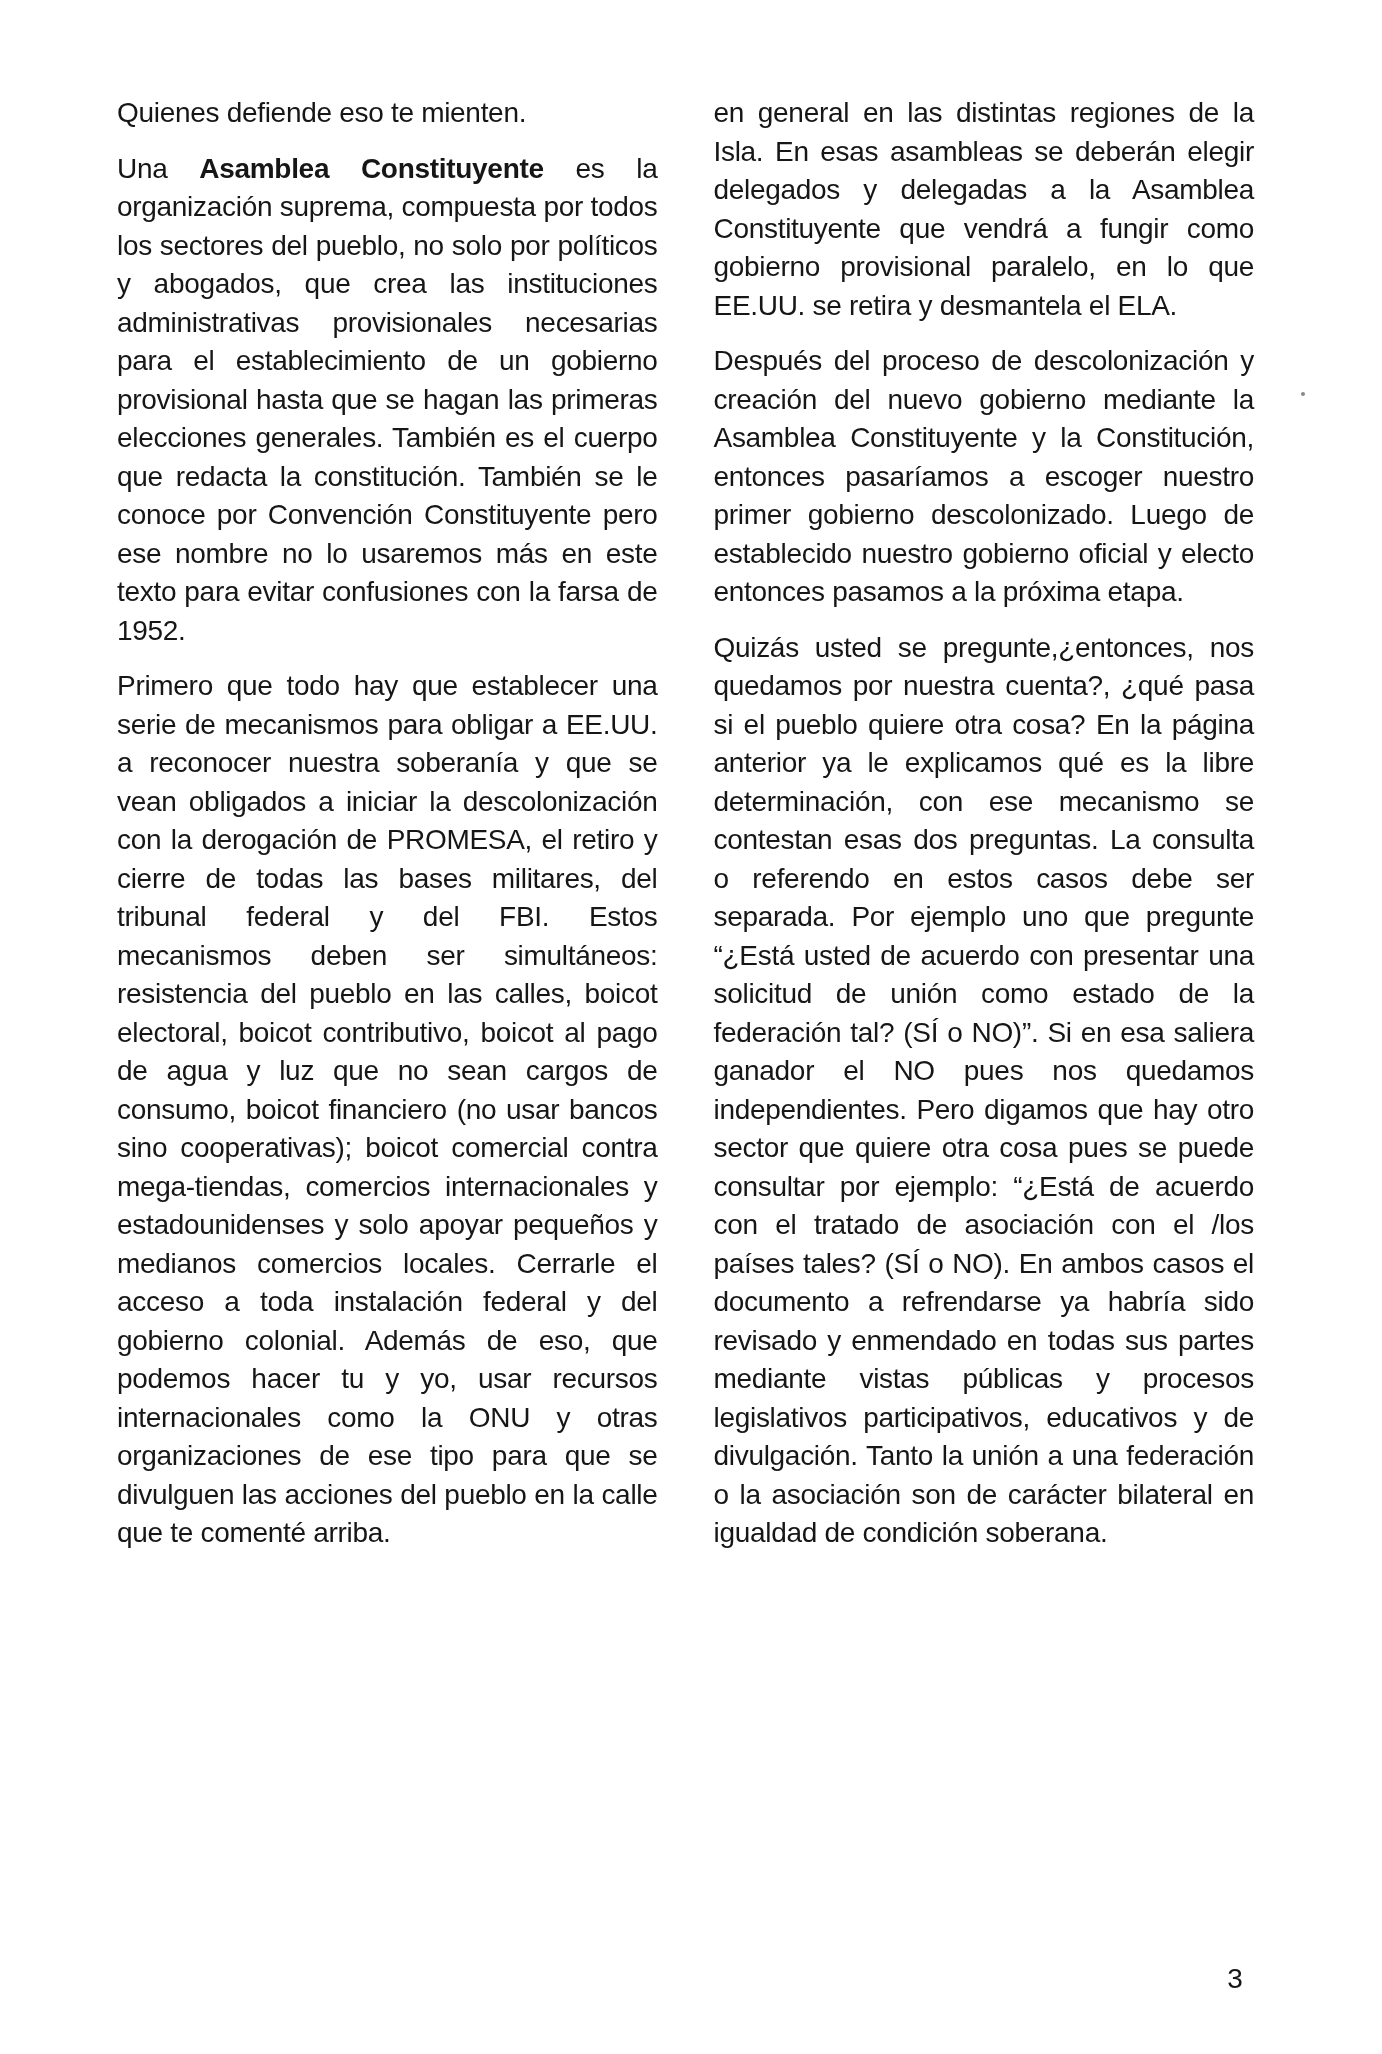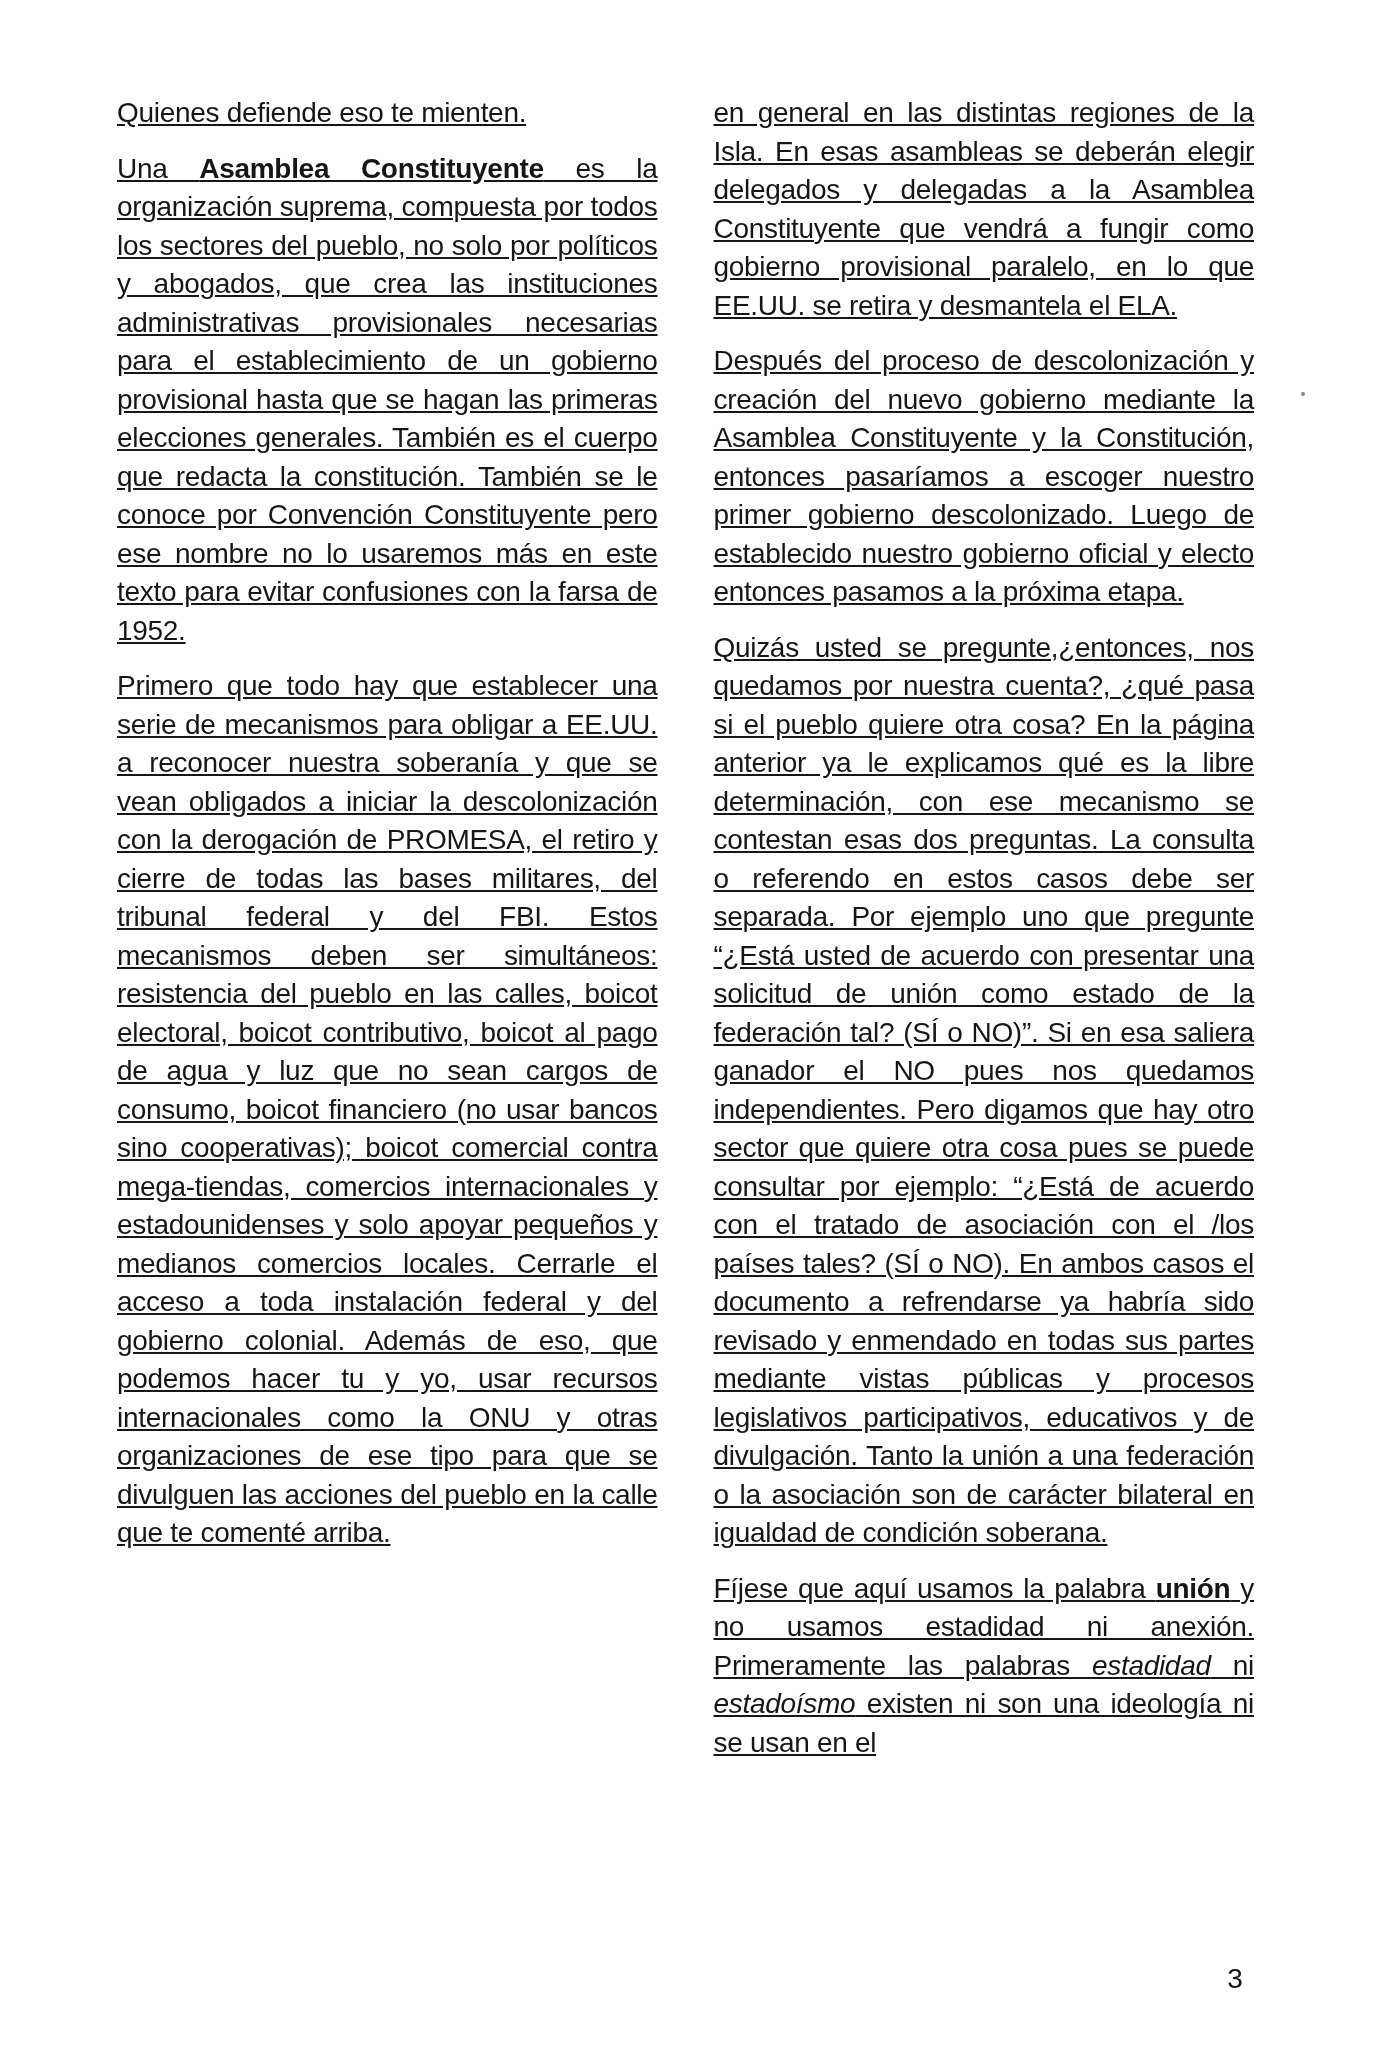--- a/index.html
+++ b/index.html
@@ -17,21 +17,20 @@
     font-family: "Liberation Sans", sans-serif;
     overflow: hidden;
   }
   .columns {
     position: absolute;
     top: 94px;
     left: 117px;
     width: 1137px;
     display: flex;
     gap: 56px;
-    text-decoration: underline;
   }
   .column {
     flex: 1 1 0;
     font-size: 28px;
     line-height: 38.5px;
     letter-spacing: -0.3px;
     text-align: justify;
   }
   .column p.para {
     margin: 0 0 17px 0;
@@ -65,18 +64,17 @@
   <div class="columns">
     <div class="column">
         <p class="para"><span>Quienes defiende eso te mienten.</span></p>
         <p class="para"><span>Una </span><b>Asamblea Constituyente</b><span> es la organización suprema, compuesta por todos los sectores del pueblo, no solo por políticos y abogados, que crea las instituciones administrativas provisionales necesarias para el establecimiento de un gobierno provisional hasta que se hagan las primeras elecciones generales. También es el cuerpo que redacta la constitución. También se le conoce por Convención Constituyente pero ese nombre no lo usaremos más en este texto para evitar confusiones con la farsa de 1952.</span></p>
         <p class="para"><span>Primero que todo hay que establecer una serie de mecanismos para obligar a EE.UU. a reconocer nuestra soberanía y que se vean obligados a iniciar la descolonización con la derogación de PROMESA, el retiro y cierre de todas las bases militares, del tribunal federal y del FBI. Estos mecanismos deben ser simultáneos: resistencia del pueblo en las calles, boicot electoral, boicot contributivo, boicot al pago de agua y luz que no sean cargos de consumo, boicot financiero (no usar bancos sino cooperativas); boicot comercial contra mega-tiendas, comercios internacionales y estadounidenses y solo apoyar pequeños y medianos comercios locales. Cerrarle el acceso a toda instalación federal y del gobierno colonial. Además de eso, que podemos hacer tu y yo, usar recursos internacionales como la ONU y otras organizaciones de ese tipo para que se divulguen las acciones del pueblo en la calle que te comenté arriba.</span></p>
       </div>
     <div class="column">
         <p class="para"><span>en general en las distintas regiones de la Isla. En esas asambleas se deberán elegir delegados y delegadas a la Asamblea Constituyente que vendrá a fungir como gobierno provisional paralelo, en lo que EE.UU. se retira y desmantela el ELA.</span></p>
         <p class="para"><span>Después del proceso de descolonización y creación del nuevo gobierno mediante la Asamblea Constituyente y la Constitución, entonces pasaríamos a escoger nuestro primer gobierno descolonizado. Luego de establecido nuestro gobierno oficial y electo entonces pasamos a la próxima etapa.</span></p>
         <p class="para"><span>Quizás usted se pregunte,¿entonces, nos quedamos por nuestra cuenta?, ¿qué pasa si el pueblo quiere otra cosa? En la página anterior ya le explicamos qué es la libre determinación, con ese mecanismo se contestan esas dos preguntas. La consulta o referendo en estos casos debe ser separada. Por ejemplo uno que pregunte “¿Está usted de acuerdo con presentar una solicitud de unión como estado de la federación tal? (SÍ o NO)”. Si en esa saliera ganador el NO pues nos quedamos independientes. Pero digamos que hay otro sector que quiere otra cosa pues se puede consultar por ejemplo: “¿Está de acuerdo con el tratado de asociación con el /los países tales? (SÍ o NO). En ambos casos el documento a refrendarse ya habría sido revisado y enmendado en todas sus partes mediante vistas públicas y procesos legislativos participativos, educativos y de divulgación. Tanto la unión a una federación o la asociación son de carácter bilateral en igualdad de condición soberana.</span></p>
-        <p class="para"><span>Fíjese que aquí usamos la palabra </span><b>unión</b><span> y no usamos estadidad ni anexión. Primeramente las palabras </span><i>estadidad</i><span> ni </span><i>estadoísmo</i><span> existen ni son una ideología ni se usan en el</span></p>
       </div>
   </div>
   <div class="scan-artifact artifact-1"></div>
   <div class="page-number">3</div>
 </div>
 
 </body></html>

